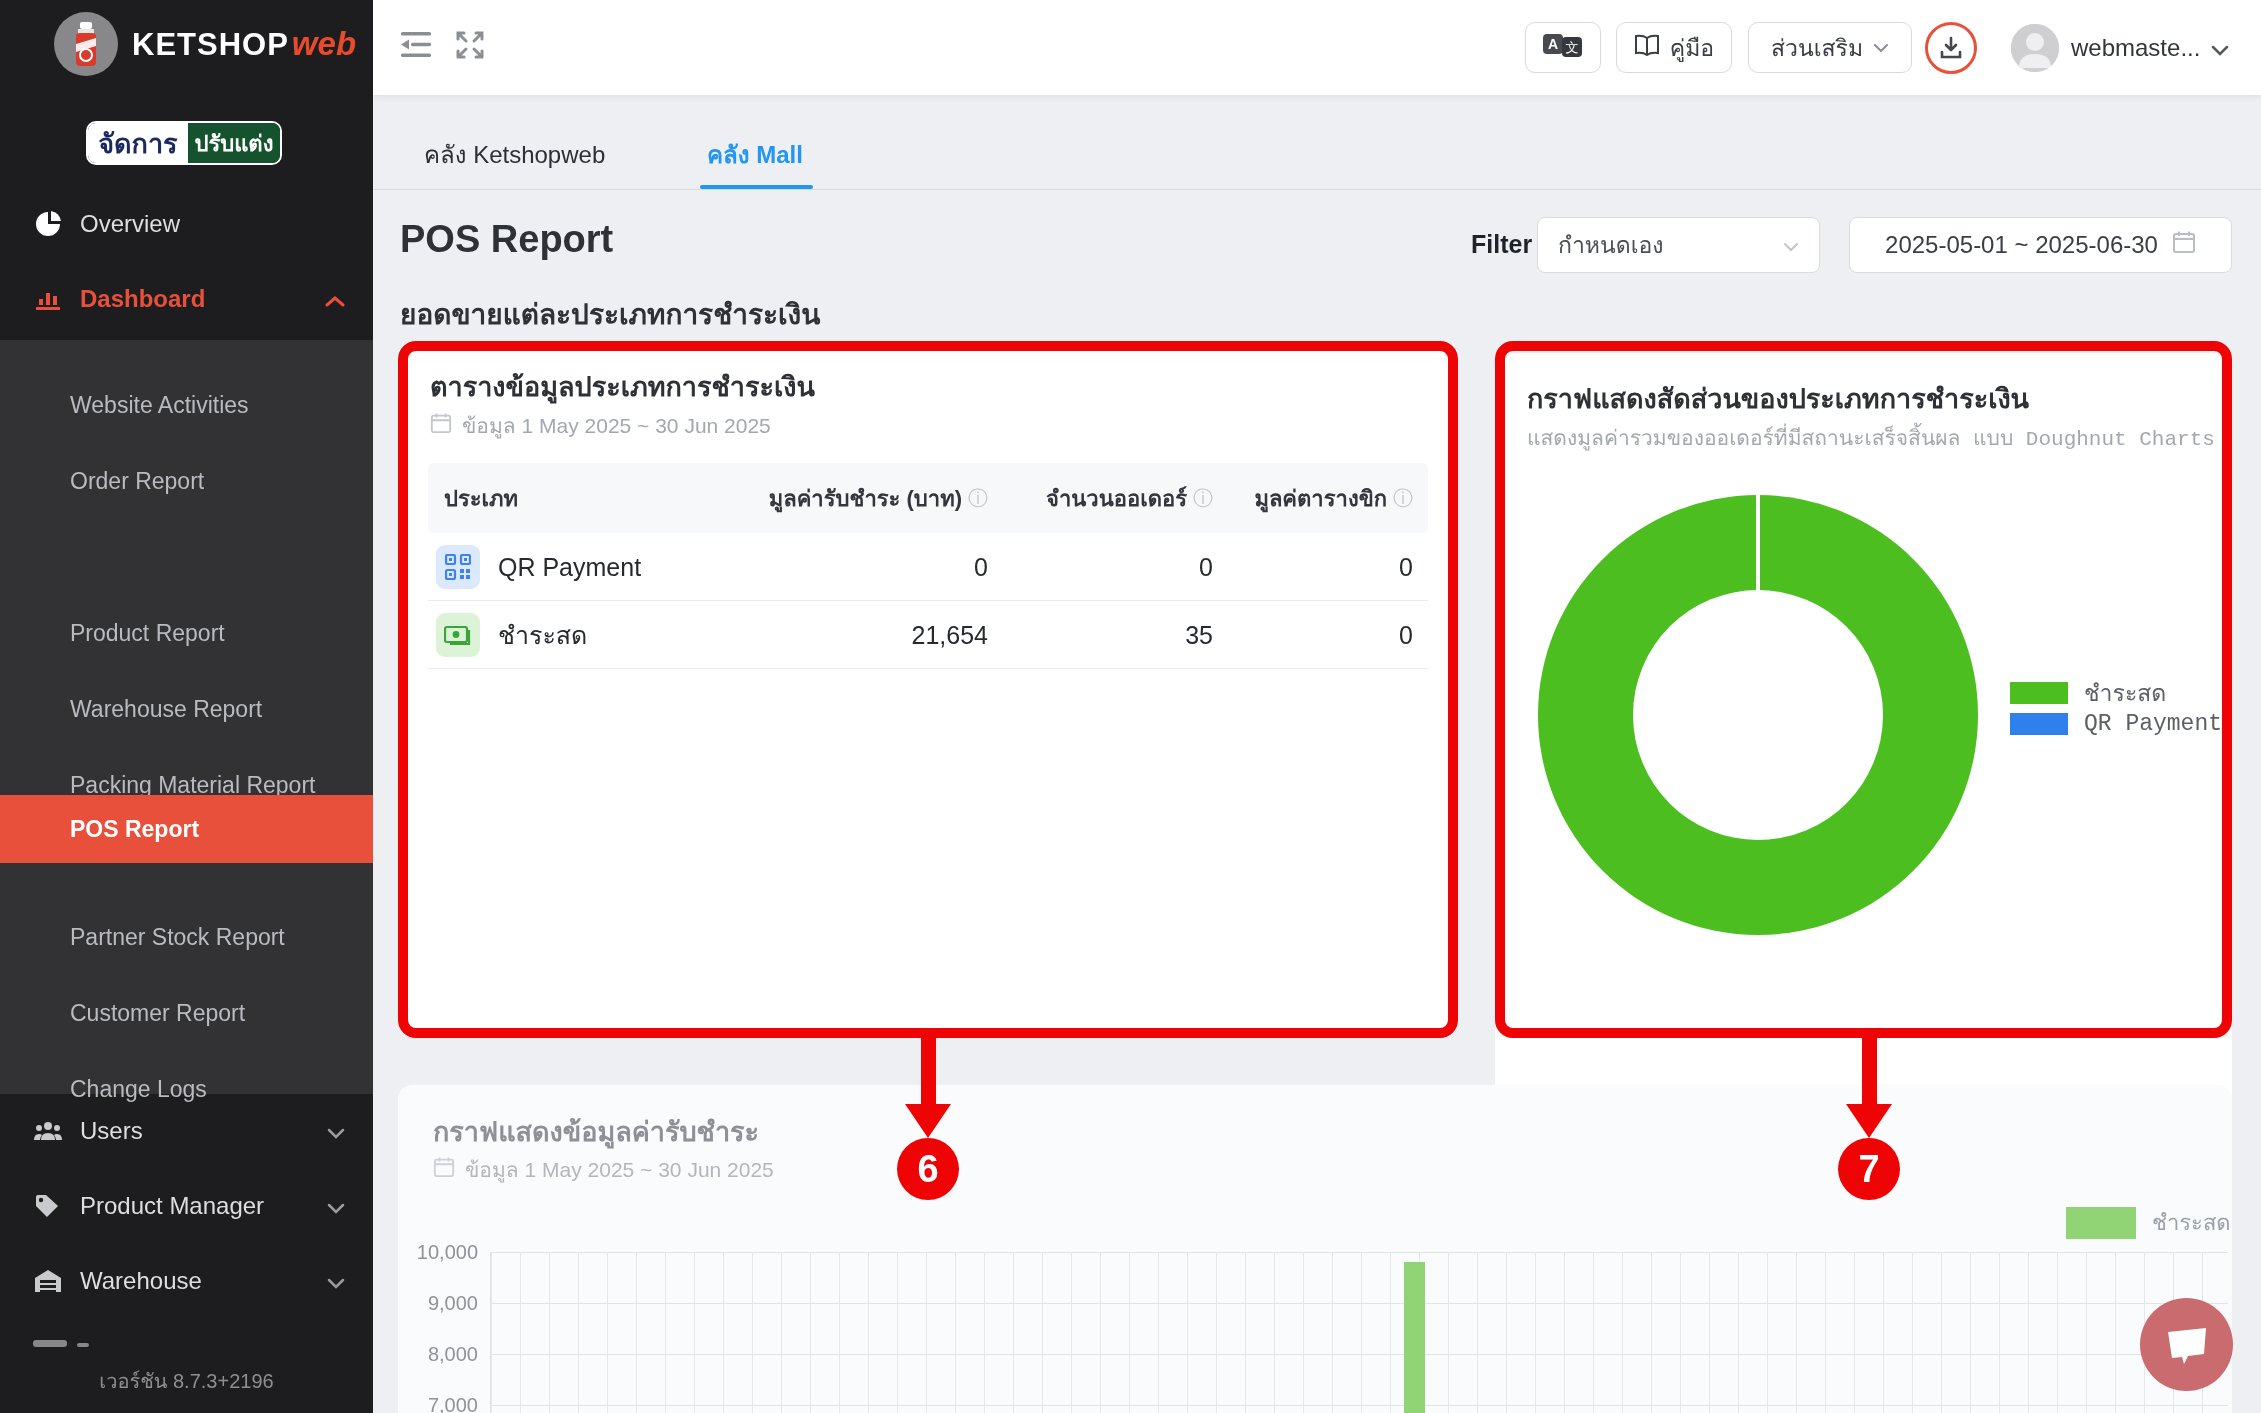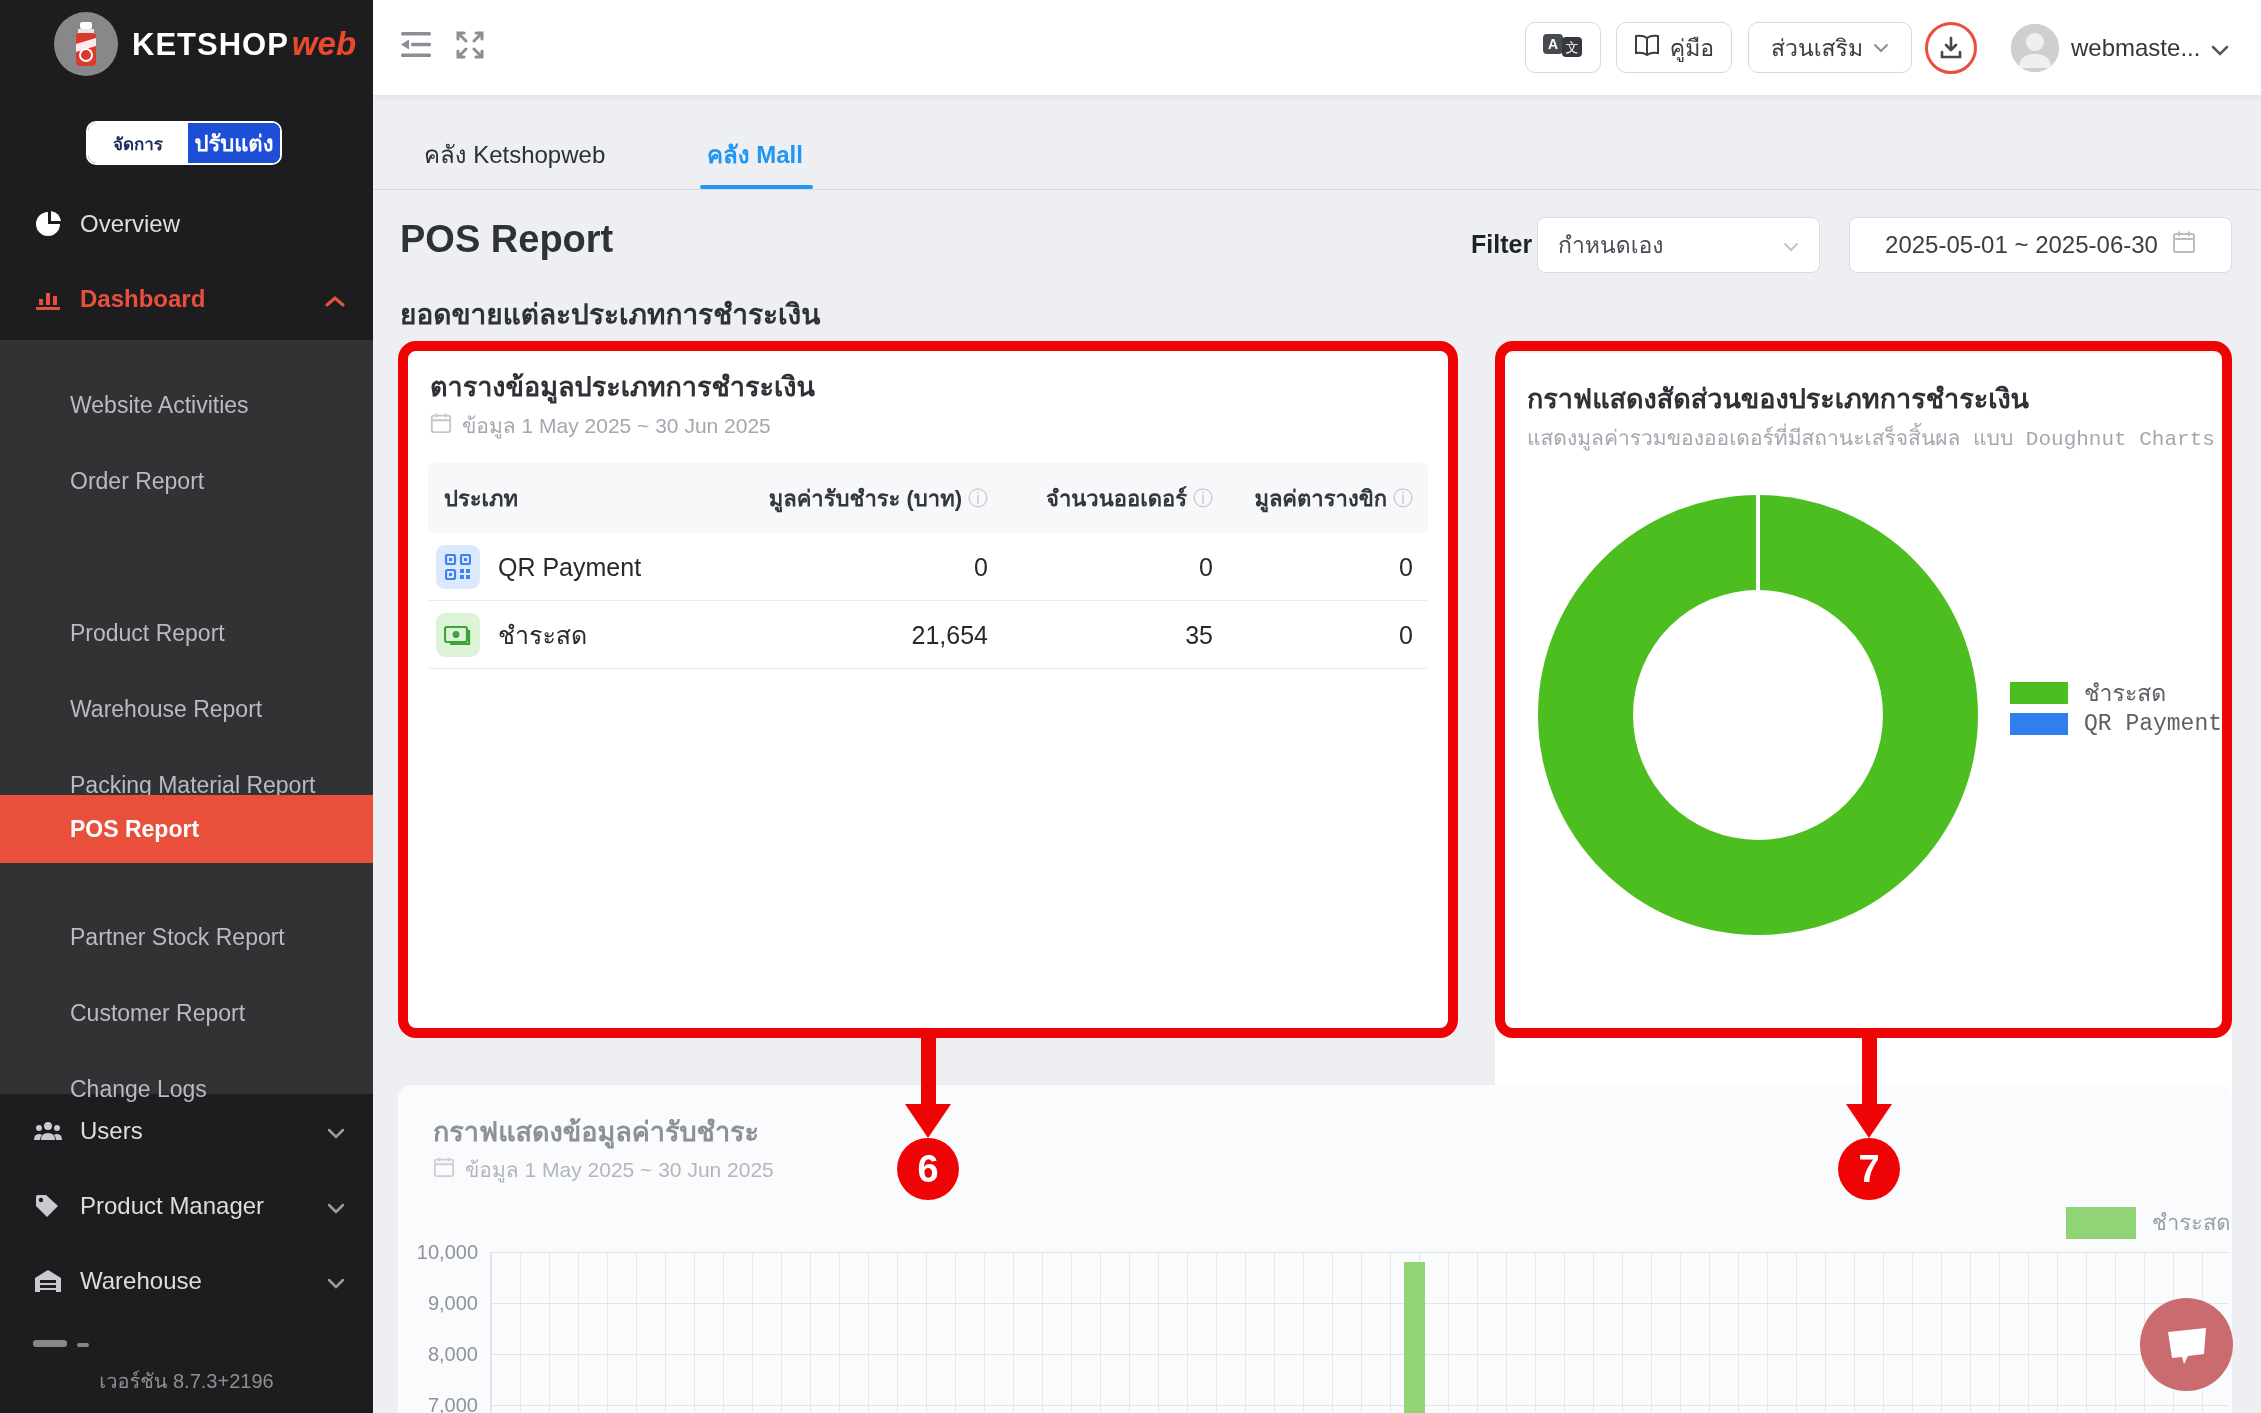--- a/index.html
+++ b/index.html
@@ -7,22 +7,22 @@
   .screen { position:relative; width:2261px; height:1413px; overflow:hidden; background:#edeff3; }
   .abs { position:absolute; }
 
   
   .sidebar { position:absolute; left:0; top:0; width:373px; height:1413px; background:#1d1d1f; z-index:3; }
   .logo-row { position:absolute; left:54px; top:12px; display:flex; align-items:center; gap:14px; }
   .logo-circle { width:64px; height:64px; border-radius:50%; background:#88888b; display:flex; align-items:center; justify-content:center; }
   .brand-main { color:#fff; font-size:31px; font-weight:800; letter-spacing:1px; }
   .brand-accent { color:#e84b2c; font-size:33px; font-weight:800; font-style:italic; margin-left:3px; }
   .mode-toggle { position:absolute; left:86px; top:121px; width:196px; height:44px; border:2px solid #fff; border-radius:10px; display:flex; overflow:hidden; background:#1d1d1f; }
-  .mode-left { width:52%; background:#fff; color:#1b2a5e; font-weight:800; font-size:17px; display:flex; align-items:center; justify-content:center; }
-  .mode-right { width:48%; background:#1d4ed8; color:#fff; font-weight:700; font-size:22px; display:flex; align-items:center; justify-content:center; }
+  .mode-left { width:52%; background:#fff; color:#1b2a5e; font-weight:800; font-size:27px; display:flex; align-items:center; justify-content:center; }
+  .mode-right { width:48%; background:#14532d; color:#fff; font-weight:700; font-size:22px; display:flex; align-items:center; justify-content:center; }
   .side-item { position:absolute; left:0; width:373px; height:64px; display:flex; align-items:center; color:#dedee1; font-size:24px; cursor:pointer; }
   .side-item .ic { position:absolute; left:33px; width:30px; height:30px; display:flex; align-items:center; justify-content:center; }
   .side-item .lbl { position:absolute; left:80px; }
   .side-item .chev { position:absolute; right:28px; }
   .submenu-panel { position:absolute; left:0; top:340px; width:373px; height:754px; background:#323234; }
   .sub-item { position:absolute; left:0; width:373px; height:66px; display:flex; align-items:center; color:#b9bbc0; font-size:23px; cursor:pointer; }
   .sub-item .lbl { margin-left:70px; }
   .sub-item.active { background:#e8503c; color:#fff; font-weight:800; }
   .version { position:absolute; left:0; bottom:16px; width:373px; text-align:center; color:#8f8f93; font-size:20px; }
   .partial-item { position:absolute; left:33px; top:1340px; width:60px; height:12px; }

